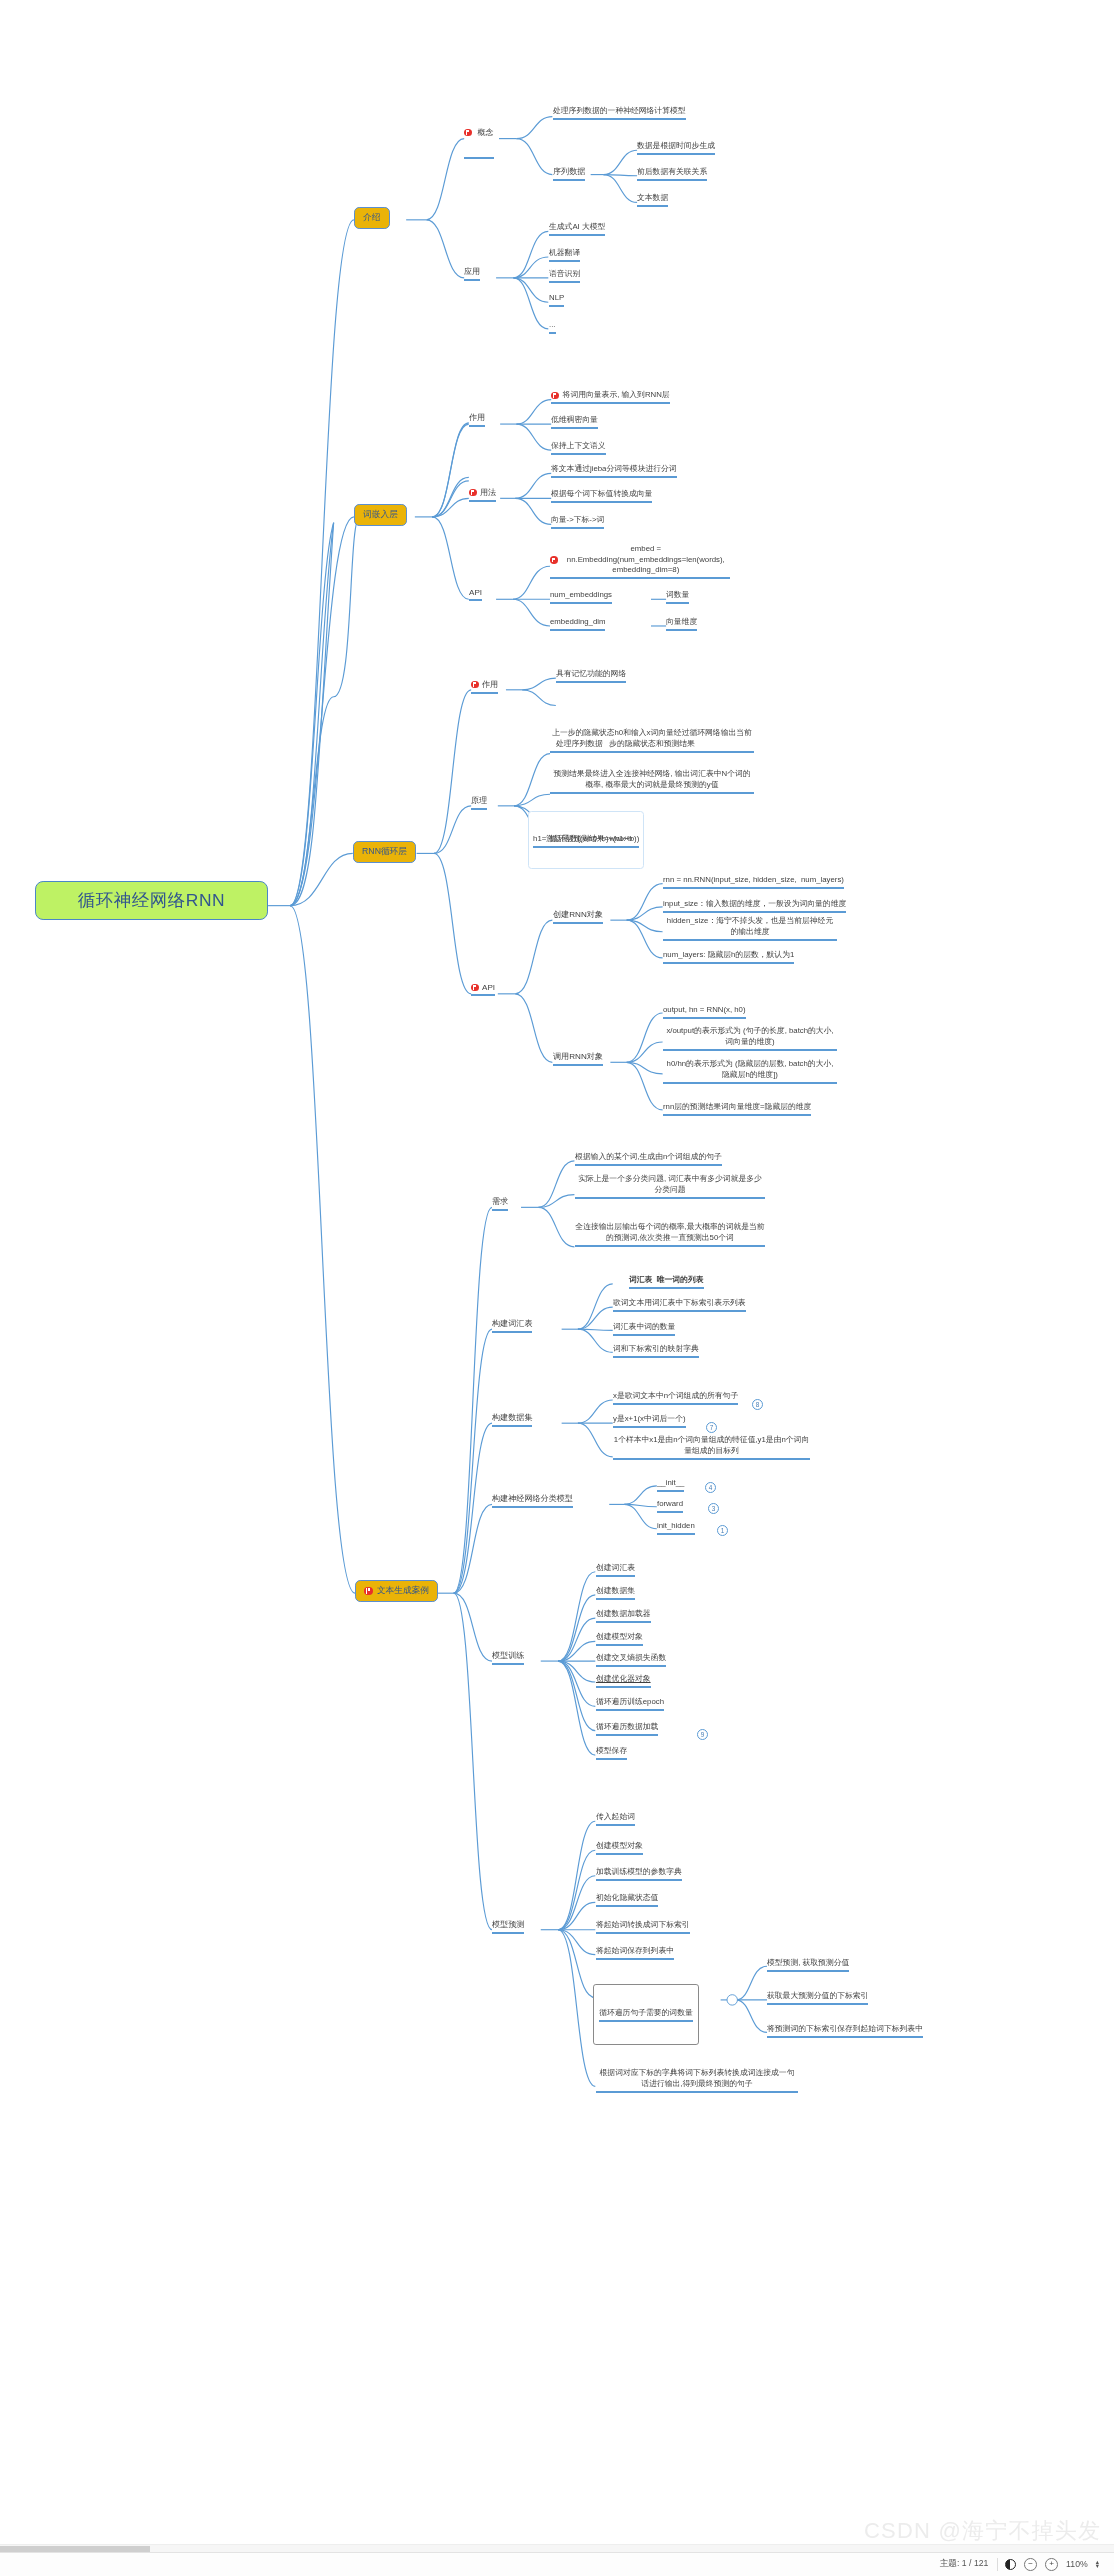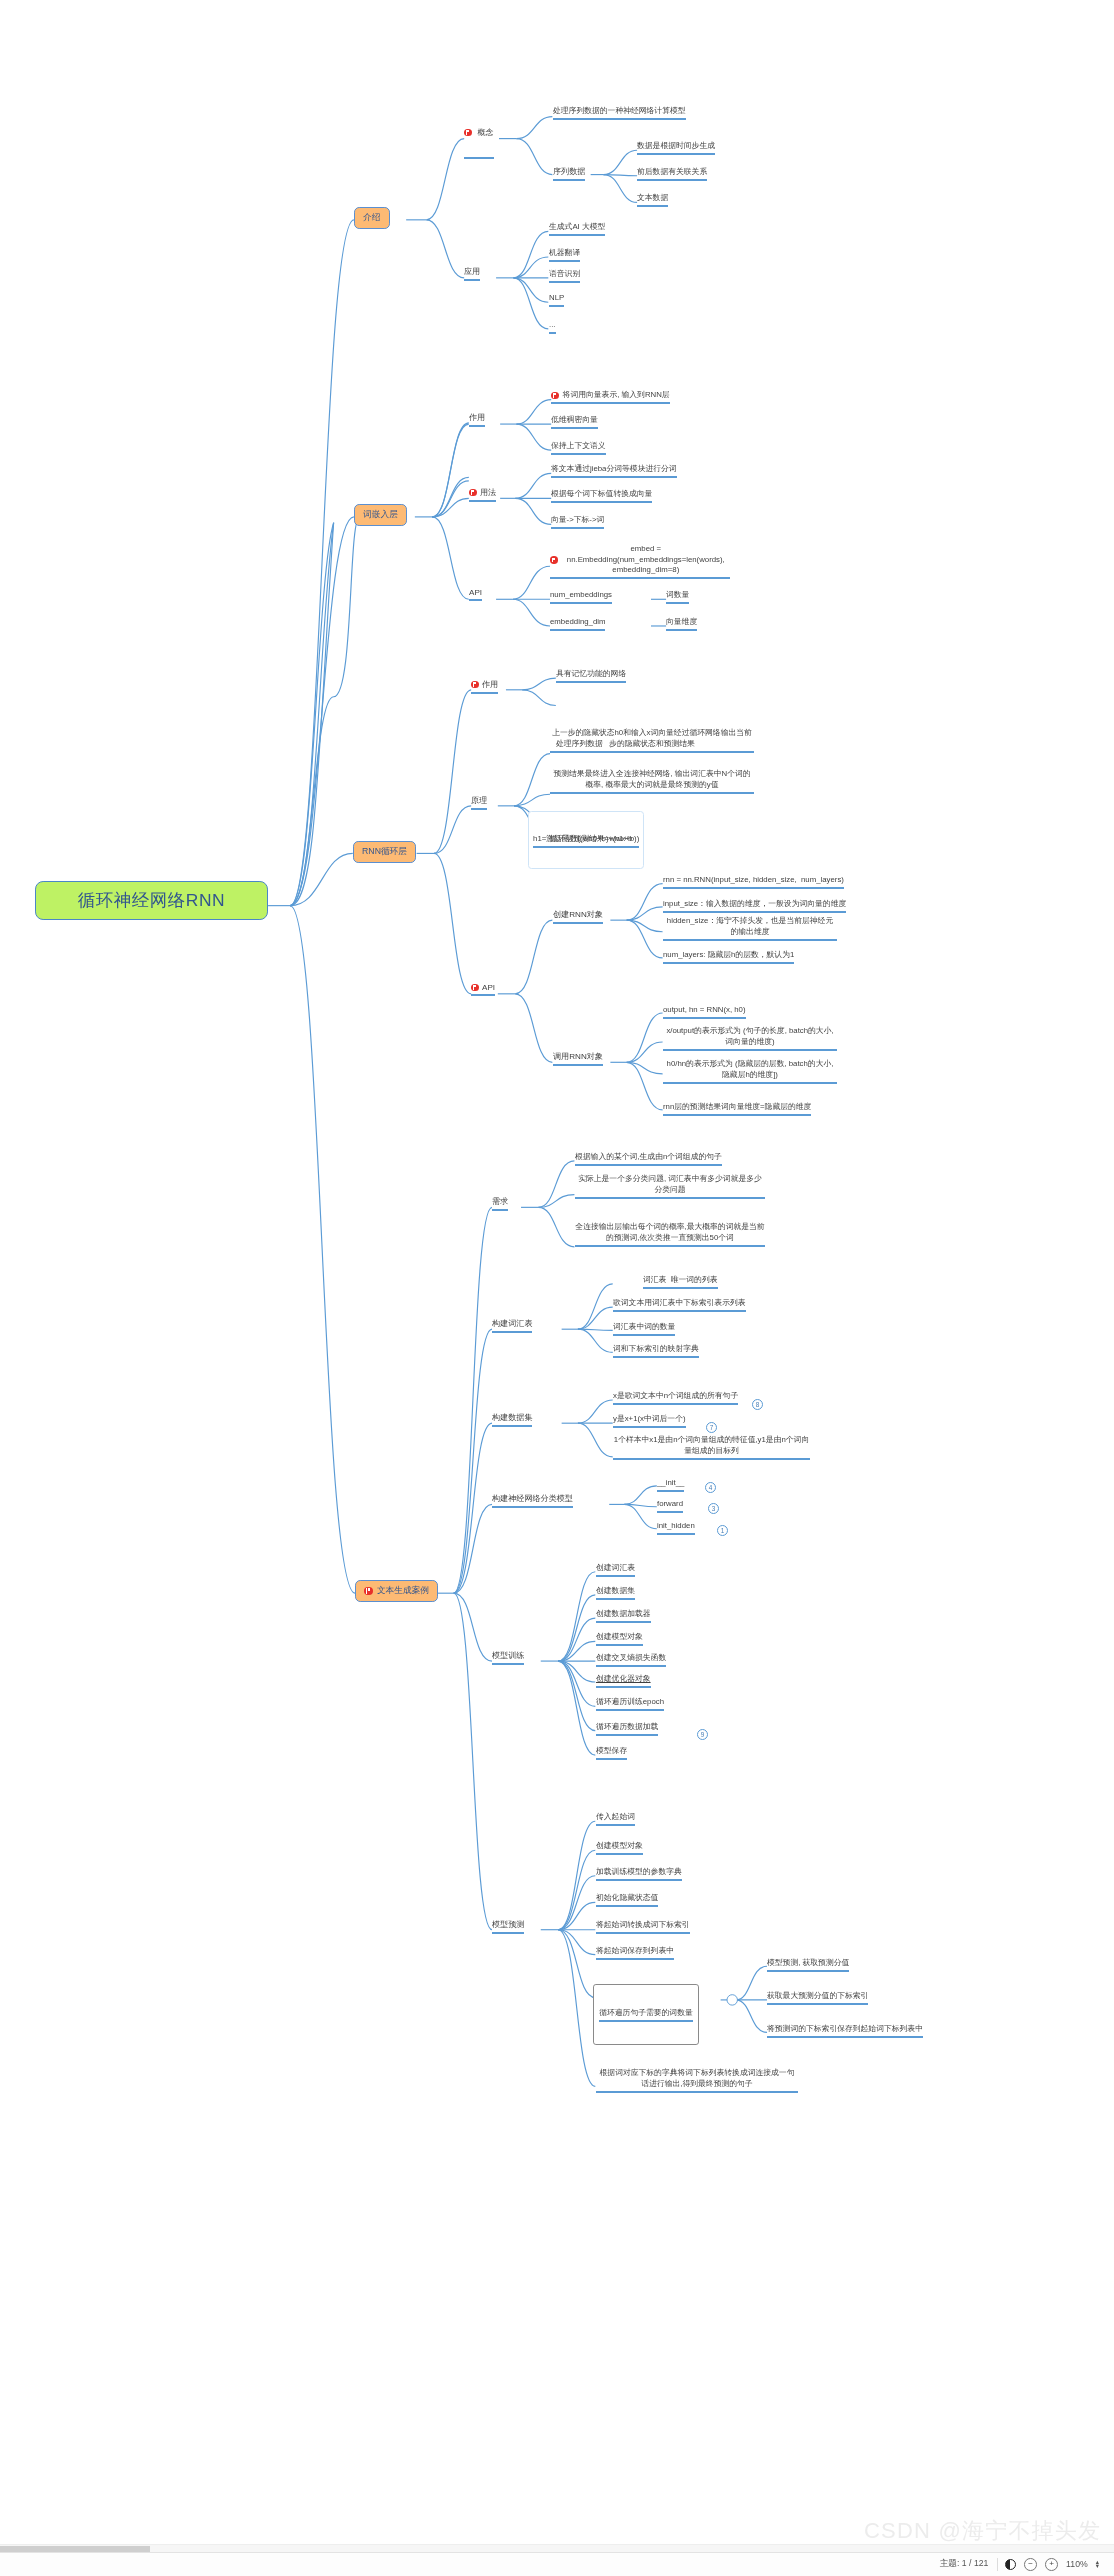--- a/index.html
+++ b/index.html
@@ -20,21 +20,21 @@
   .node { position:absolute; white-space:pre; }
 
   
   .root{
     background:#bef264; border:1.7px solid #4a86c8; border-radius:8.1px;
     color:#31558f; font-size:17.4px; letter-spacing:0.6px;
     padding:8.1px 15px; text-align:center; line-height:1.2;
   }
   
   .branch{
-    background:#fdba74; border:1.2px solid #5b8fd0; border-radius:5.2px;
+    background:#eab308; border:1.2px solid #5b8fd0; border-radius:5.2px;
     color:#31558f; font-size:8.7px;
     padding:4.1px 8.1px; display:flex; align-items:center; gap:4.1px;
     white-space:nowrap;
   }
   
   .lbl{ font-size:8.1px; color:#3f3f3f; }
   
   .leaf{
     font-size:7.8px; color:#3f3f3f; line-height:1.35;
     border-bottom:2.3px solid #5b9bd5; padding-bottom:1.7px;
@@ -361,21 +361,21 @@
     <span class="flag"></span>
     <span>文本生成案例</span>
   </div>
 
   <div class="node lbl ul" style="left:492px; top:1196px; padding-bottom:1.7px;">需求</div>
   <div class="node leaf" style="left:575px; top:1152px;">根据输入的某个词,生成由n个词组成的句子</div>
   <div class="node leaf wrap" style="left:575px; top:1174px; width:190px;">实际上是一个多分类问题, 词汇表中有多少词就是多少分类问题</div>
   <div class="node leaf wrap" style="left:575px; top:1222px; width:190px;">全连接输出层输出每个词的概率,最大概率的词就是当前的预测词,依次类推一直预测出50个词</div>
 
   <div class="node lbl ul" style="left:492px; top:1318px; padding-bottom:1.7px;">构建词汇表</div>
-  <div class="node leaf" style="left:643px; top:1275px;">词汇表  唯一词的列表</div>
+  <div class="node leaf" style="left:629px; top:1275px;font-weight:bold;">词汇表  唯一词的列表</div>
   <div class="node leaf" style="left:613px; top:1298px;">歌词文本用词汇表中下标索引表示列表</div>
   <div class="node leaf" style="left:613px; top:1322px;">词汇表中词的数量</div>
   <div class="node leaf" style="left:613px; top:1344px;">词和下标索引的映射字典</div>
 
   <div class="node lbl ul" style="left:492px; top:1412px; padding-bottom:1.7px;">构建数据集</div>
   <div class="node leaf" style="left:613px; top:1391px;">x是歌词文本中n个词组成的所有句子</div>
   <div class="badge sm" style="left:752px; top:1399px;">8</div>
   <div class="node leaf" style="left:613px; top:1414px;">y是x+1(x中词后一个)</div>
   <div class="badge sm" style="left:706px; top:1422px;">7</div>
   <div class="node leaf wrap" style="left:613px; top:1435px; width:197px;">1个样本中x1是由n个词向量组成的特征值,y1是由n个词向量组成的目标列</div>

